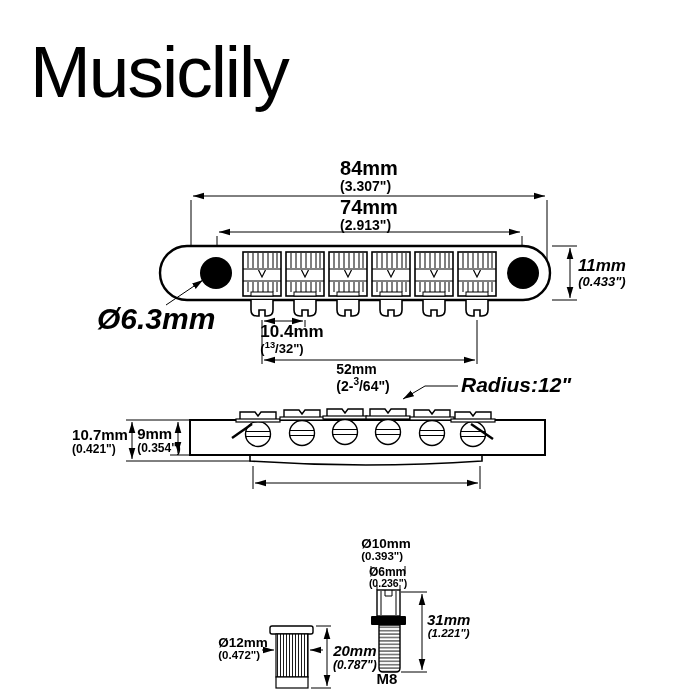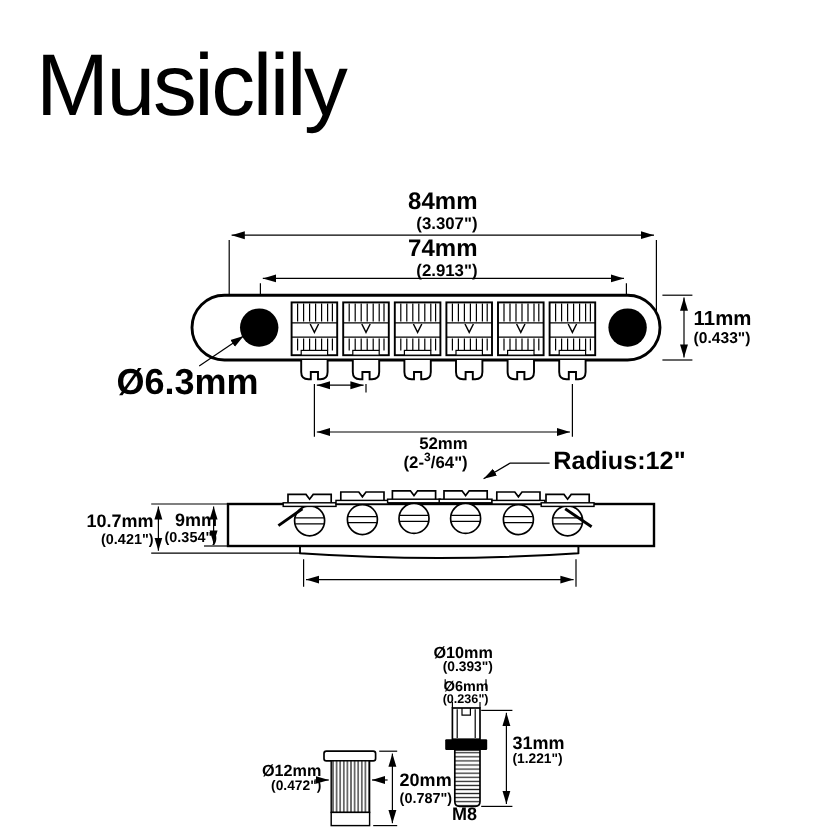--- a/index.html
+++ b/index.html
@@ -1,21 +1,21 @@
 <!DOCTYPE html>
 <html><head>
 <meta charset="utf-8">
 <style>
   html,body{margin:0;padding:0;background:#fff;}
   #canvas{position:relative;width:700px;height:700px;background:#fff;overflow:hidden;
           font-family:"Liberation Sans",sans-serif;color:#000;}
   #art{position:absolute;left:0;top:0;}
-  .lbl{position:absolute;font-weight:bold;line-height:1.04;white-space:nowrap;text-align:right;}
+  .lbl{position:absolute;font-weight:bold;line-height:1.04;white-space:nowrap;text-align:left;}
   .c{transform:translateX(-50%);}
-  .l{text-align:left;}
+  .l{text-align:center;font-style:italic;}
   .logo{position:absolute;font-weight:500;letter-spacing:-2px;}
   .f73{font-size:73px;font-weight:500;}
   .f23{font-size:30px;} .f21{font-size:21px;} .f20{font-size:20px;}
   .f18{font-size:14px;} .f17{font-size:17px;} .f15{font-size:15px;}
   .f14{font-size:14px;} .f13{font-size:13px;} .f135{font-size:13.5px;}
   .f12{font-size:12px;} .f115{font-size:11.5px;} .f10{font-size:10.5px;}
   sup{font-size:0.72em;}
   
   .s10{stroke:#000;stroke-width:1;}
   .s12{stroke:#000;stroke-width:1.2;}
@@ -186,20 +186,24 @@
     <div class="f14">(2.913")</div>
   </div>
 
   <div class="lbl l" style="left:578px;top:257px">
     <div class="f17">11mm</div>
     <div class="f13">(0.433")</div>
   </div>
 
   <div class="lbl l f23" style="left:97px;top:303px">Ø6.3mm</div>
 
+  <div class="lbl c" style="left:292px;top:323px">
+    <div class="f17">10.4mm</div>
+    <div class="f13"><span>(</span><sup>13</sup><span>/32")</span></div>
+  </div>
 
   <div class="lbl c" style="left:363px;top:362px">
     <div class="f18">52mm</div>
     <div class="f14"><span>(2-</span><sup>3</sup><span>/64")</span></div>
   </div>
 
   <div class="lbl l f21" style="left:461px;top:374px">Radius:12"</div>
 
   <div class="lbl c" style="left:100px;top:427px">
     <div class="f15">10.7mm</div>

